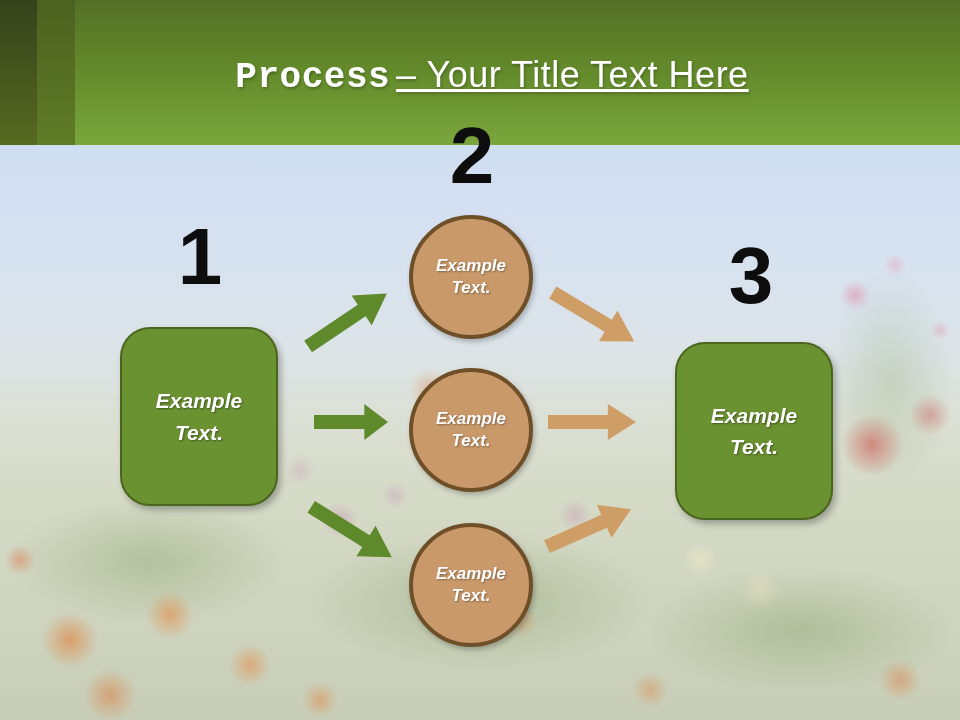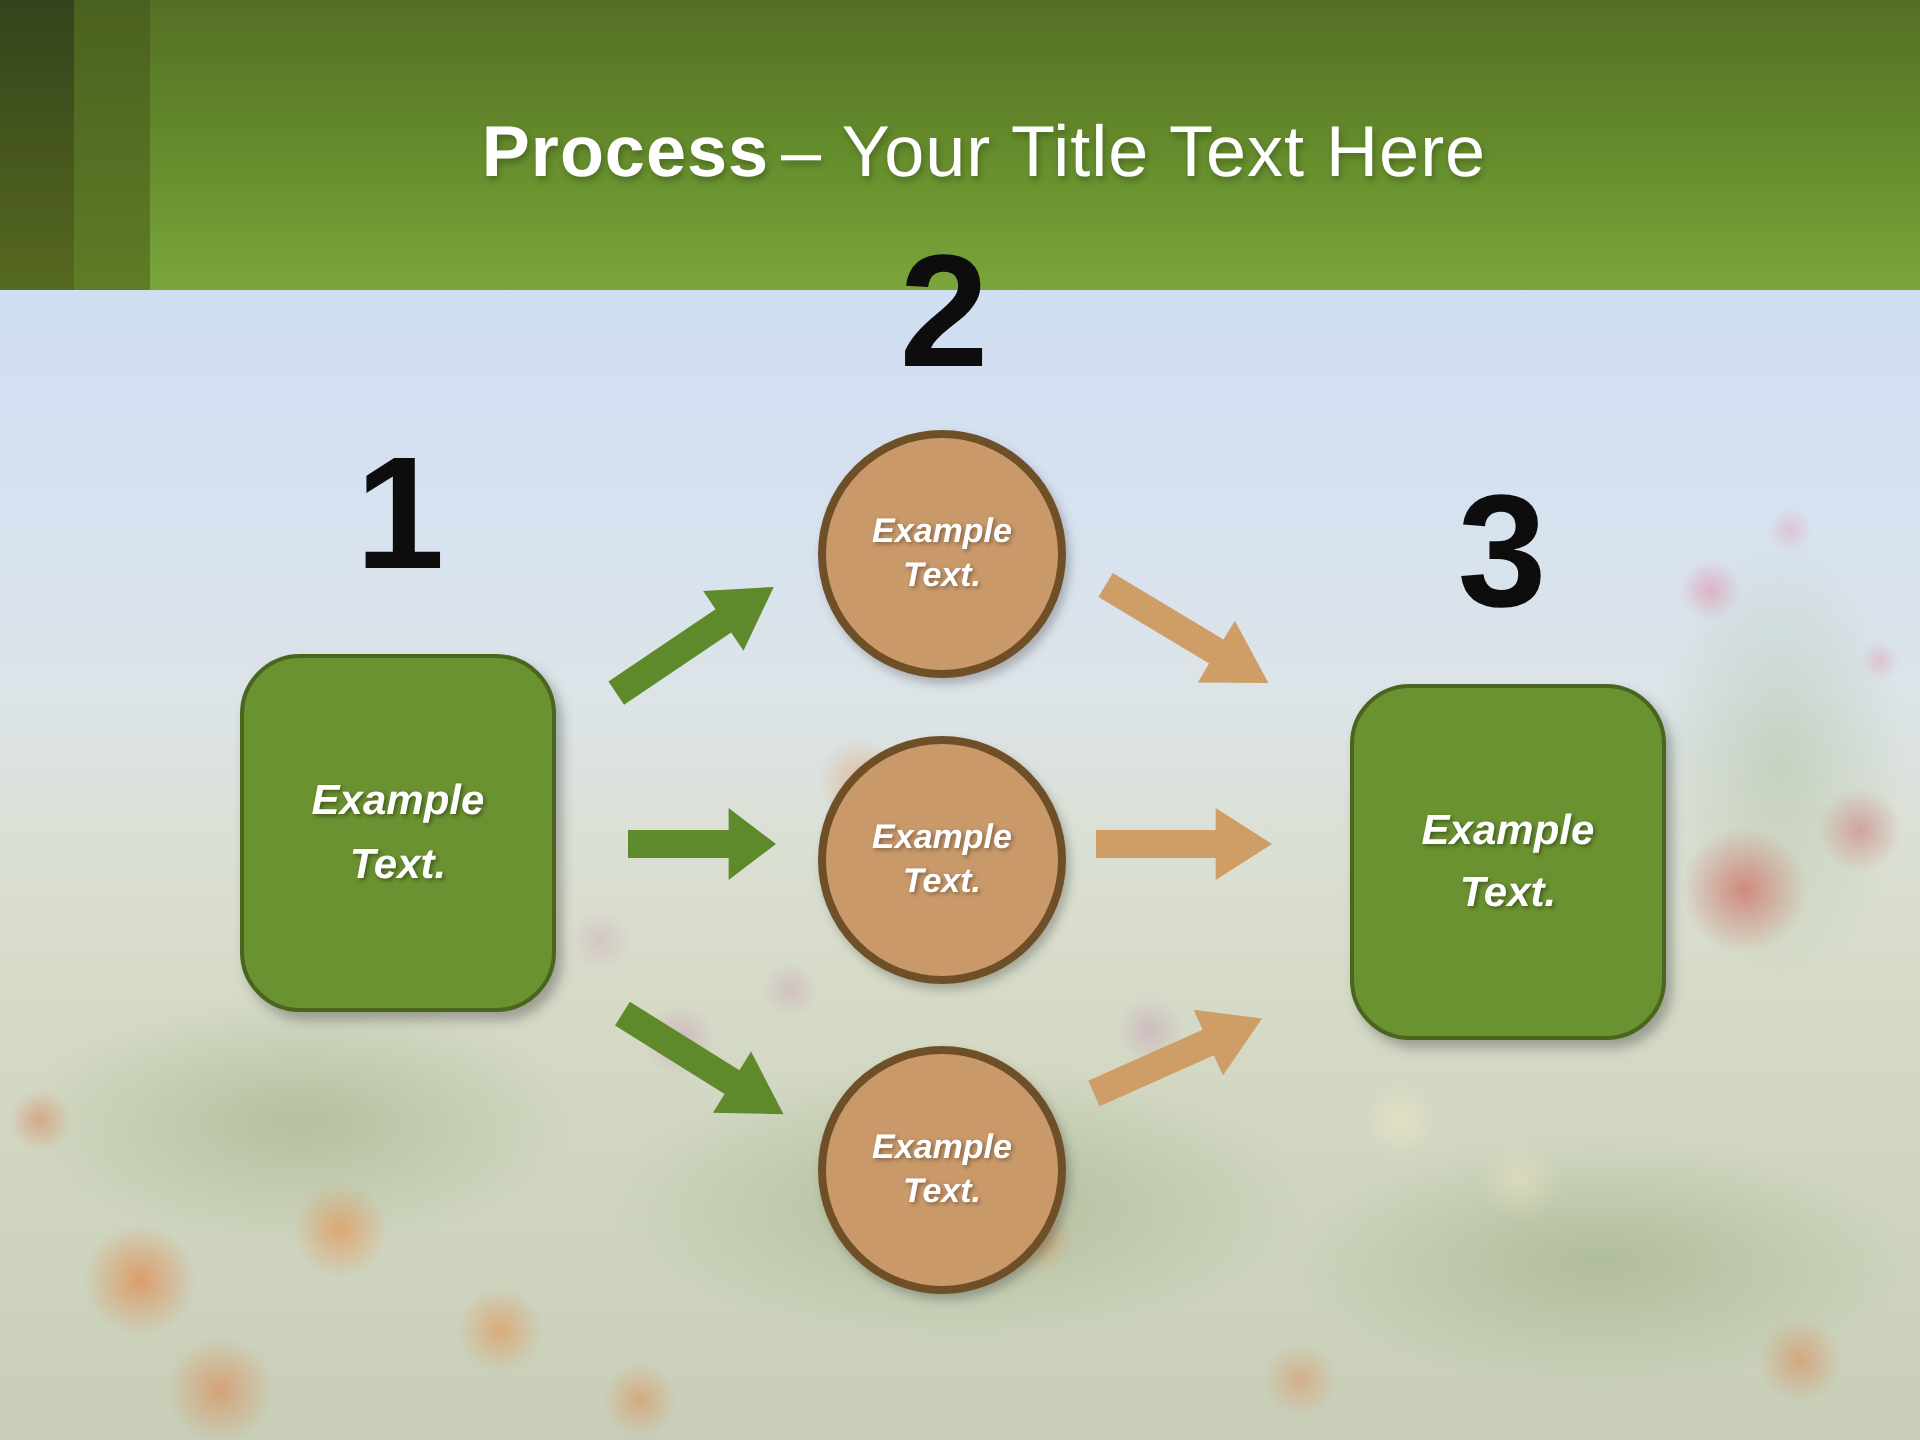--- a/index.html
+++ b/index.html
@@ -48,22 +48,22 @@
     background:linear-gradient(180deg,#546f26 0%,#648b2b 50%,#7aa63c 100%);
     display:flex;align-items:center;justify-content:center;
   }
   .stripe{position:absolute;top:0;height:145px;}
   .s1{left:0;width:37px;background:linear-gradient(180deg,#35431c,#56691f);}
   .s2{left:37px;width:38px;background:linear-gradient(180deg,#4b611f,#5f7c27);}
   .title{
     margin:0;padding:6px 0 0 24px;color:#fff;font-size:36px;font-weight:400;
     letter-spacing:0.5px;text-shadow:1px 2px 3px rgba(0,0,0,0.25);white-space:nowrap;
   }
-  .t-bold{font-weight:700;}
-  .t-rest{margin-left:6px;}
+  .t-bold{font-weight:700;font-family:Liberation Mono, monospace;}
+  .t-rest{margin-left:6px;text-decoration:underline;}
   
   .num{
     position:absolute;z-index:4;width:90px;text-align:center;
     font-size:80px;line-height:1;font-weight:700;color:#0d0d0d;
   }
   .n1{left:155px;top:217px;}
   .n2{left:427px;top:116px;}
   .n3{left:706px;top:236px;}
   
   .gbox{

